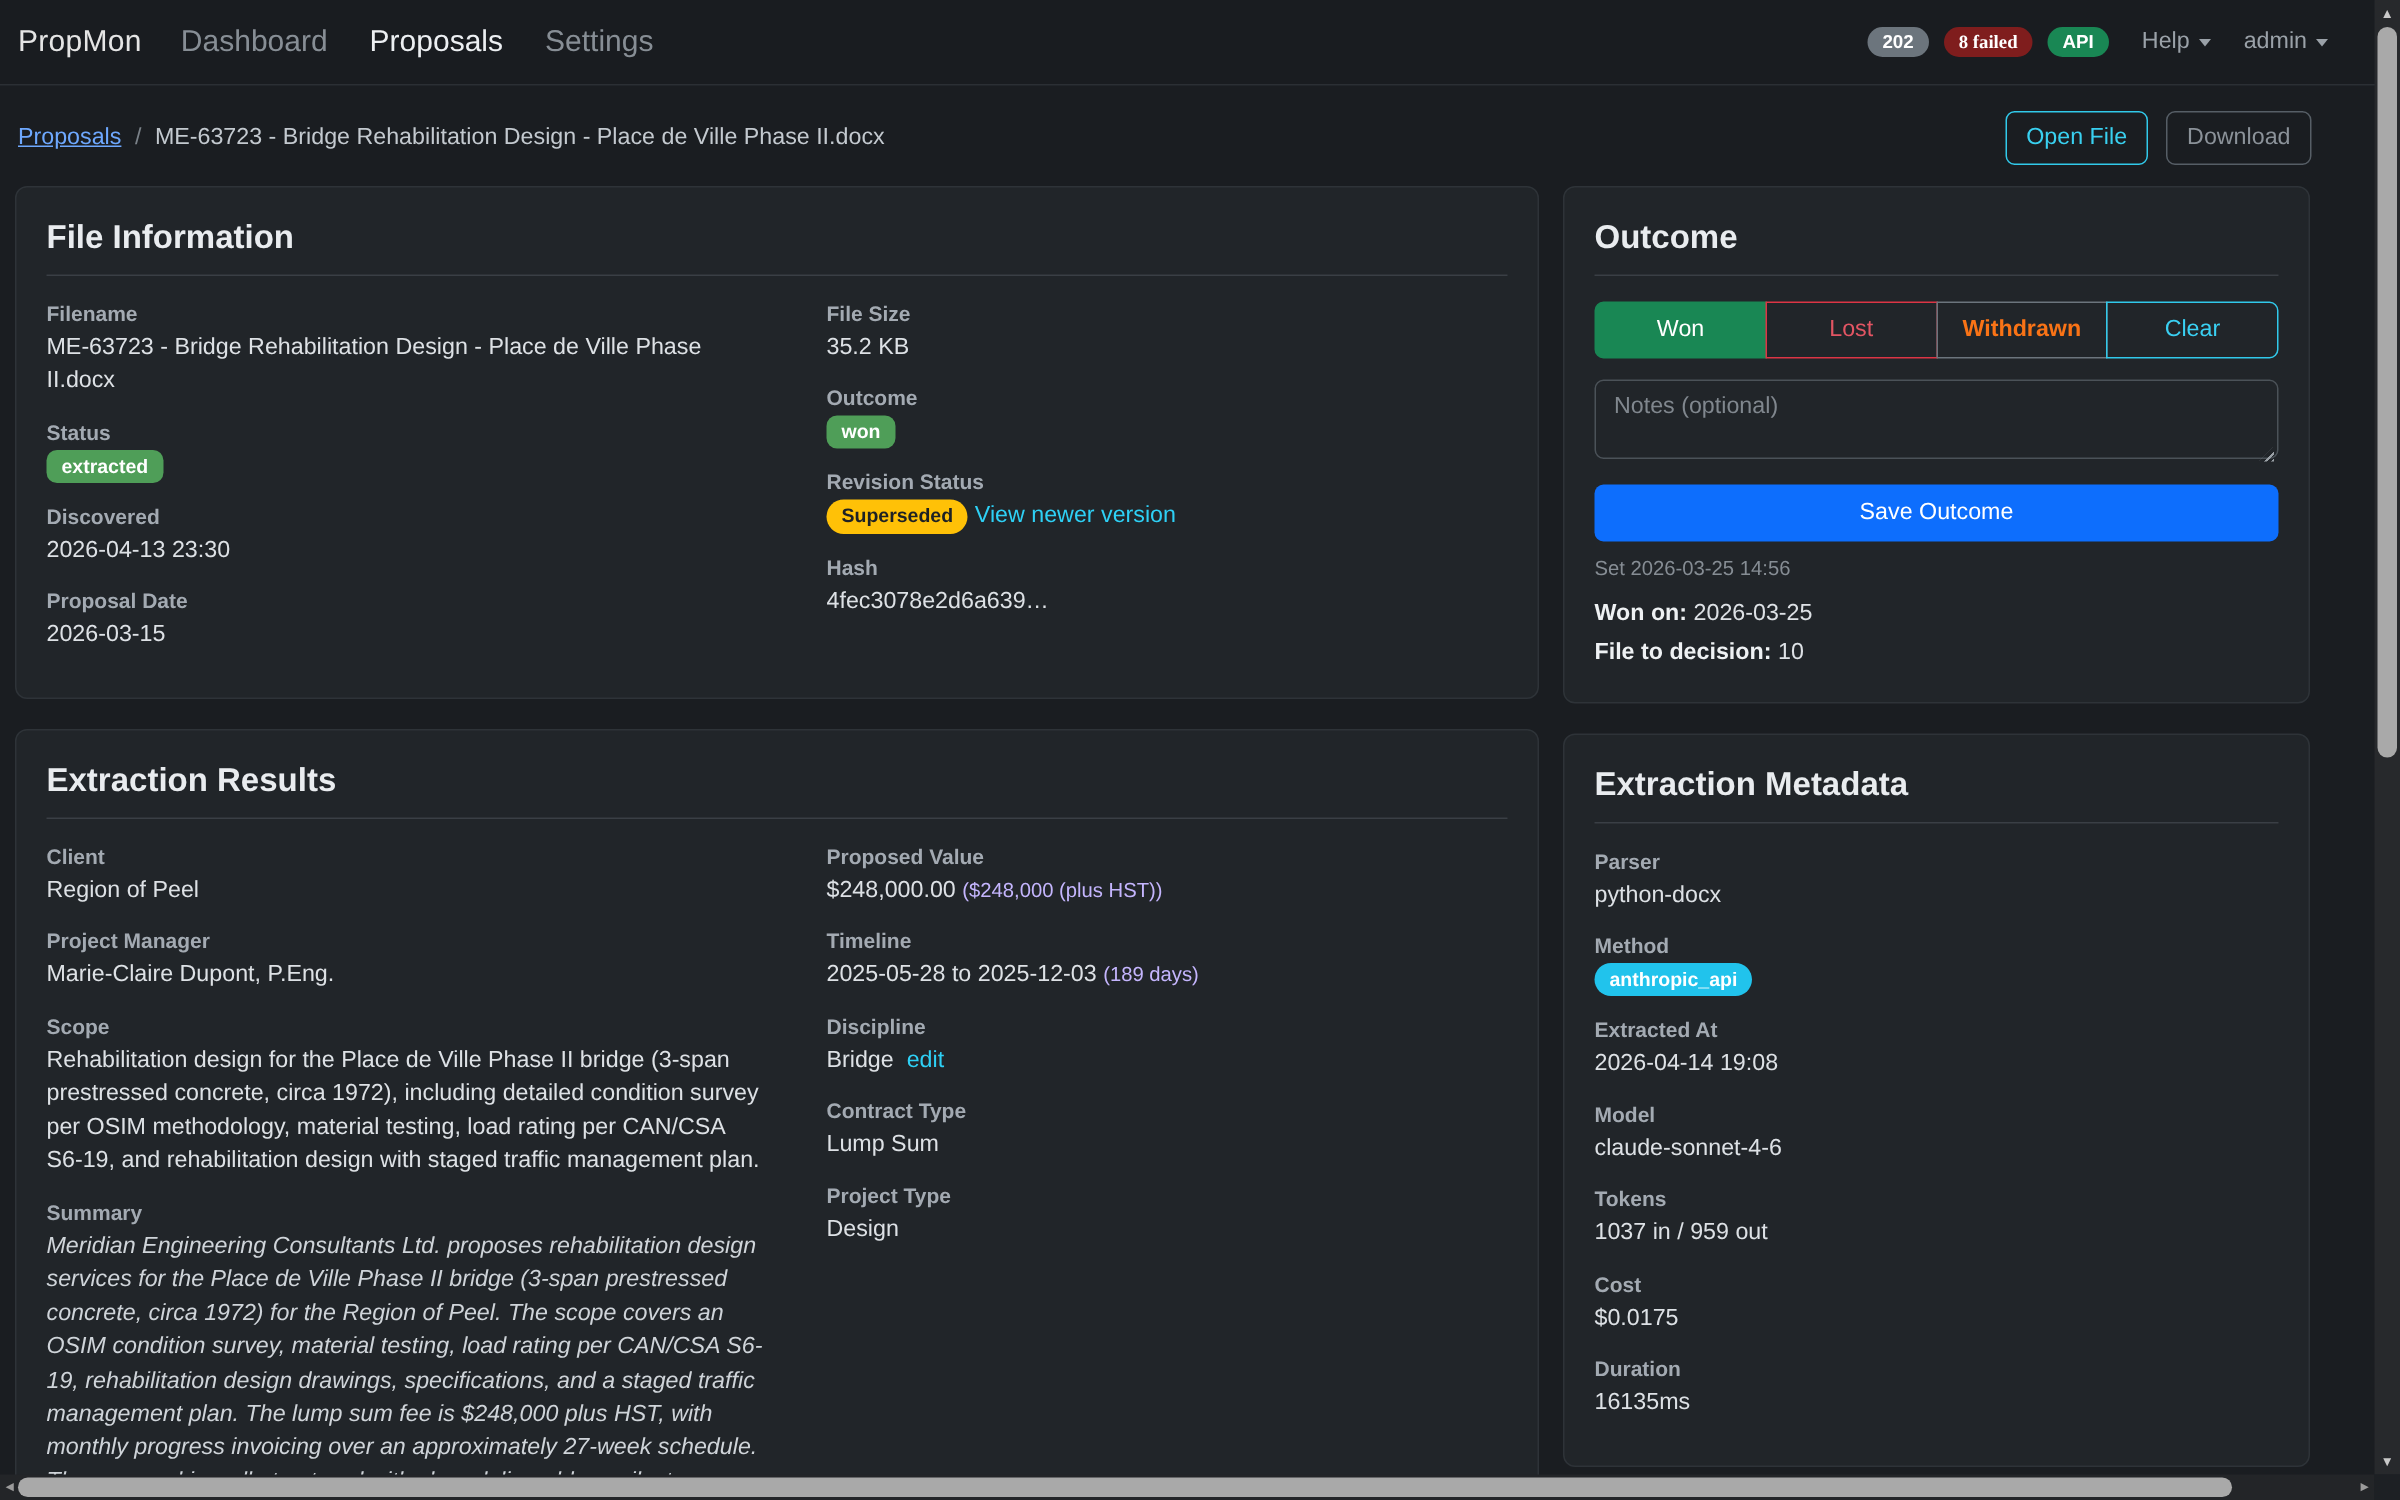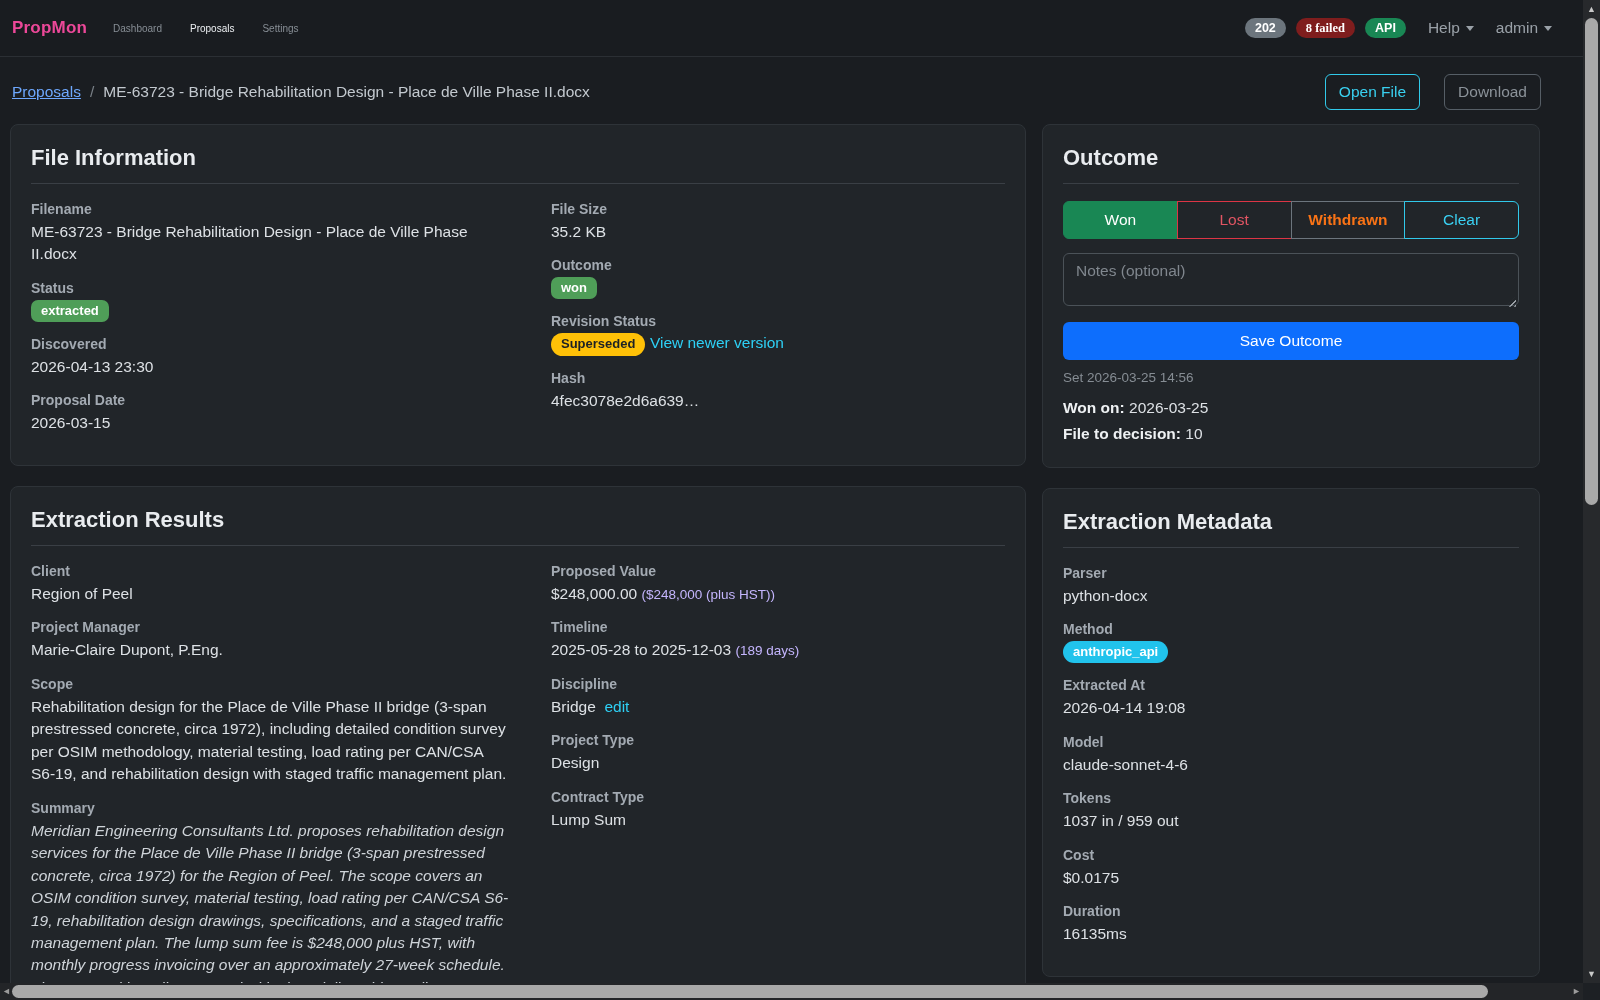--- a/index.html
+++ b/index.html
@@ -6,44 +6,44 @@
   html,body { width:1600px; height:1000px; }
   body {
     font-family:"Liberation Sans","DejaVu Sans",sans-serif;
     background:#1a1d21; color:#dee2e6; overflow:hidden; position:relative;
   }
   
   .navbar {
     height:57px; background:#191c20; border-bottom:1px solid #2b2f34;
     display:flex; align-items:center; padding:0 48px 0 12px;
   }
-  .brand { font-size:17px; font-weight:700; color:#ec4899; letter-spacing:.2px; cursor:pointer; }
+  .brand { font-size:20px; font-weight:400; color:#e5e5e5; letter-spacing:.2px; cursor:pointer; }
   .nav-links { display:flex; gap:28px; margin-left:26px; }
-  .nav-link { font-size:10px; color:#878e95; cursor:pointer; }
+  .nav-link { font-size:20px; color:#878e95; cursor:pointer; }
   .nav-link.active { color:#eceff2; }
   .nav-right { margin-left:auto; display:flex; align-items:center; gap:10px; }
   .pill {
     font-size:12.5px; font-weight:700; color:#fff; padding:4px 10px;
     border-radius:11px; line-height:1;
   }
   .pill-secondary { background:#6c757d; }
   .pill-danger { background:#7f1d1d;font-family:Liberation Serif, serif; }
   .pill-success { background:#198754; }
   .nav-menu { font-size:15.5px; color:#9aa1a8; margin-left:12px; cursor:pointer; display:flex; align-items:center; gap:6px;}
   .caret { display:inline-block; width:0; height:0; border-left:4.5px solid transparent; border-right:4.5px solid transparent; border-top:5px solid #9aa1a8; }
   
   .topbar {
     display:flex; align-items:center; justify-content:space-between;
     padding:17px 59px 14px 12px;
   }
   .crumbs { font-size:15.5px; display:flex; gap:9px; align-items:center;}
   .crumb-link { color:#6ea8fe; text-decoration:underline; cursor:pointer; }
   .crumb-sep { color:#7a8188; }
   .crumb-current { color:#c3c9cf; }
-  .top-actions { display:flex; gap:24px; }
+  .top-actions { display:flex; gap:12px; }
   .btn { font-size:15.5px; border-radius:6px; padding:6px 13px; background:transparent; cursor:pointer; line-height:1.4; }
   .btn-outline-info { border:1px solid #31c9ea; color:#39d0f0; }
   .btn-outline-secondary { border:1px solid #565e66; color:#8b9299; }
   
   .main { display:flex; gap:16px; padding:0 0 0 10px; align-items:flex-start; }
   .col-left { width:1016px; flex:none; }
   .col-right { width:498px; flex:none; }
   .card {
     background:#212529; border:1px solid #2e3338; border-radius:8px;
     padding:20px 20px 16px 20px; margin-bottom:20px;
@@ -223,26 +223,26 @@
             </div>
           </div>
           <div class="field">
             <div class="flabel">Discipline</div>
             <div class="fvalue">
               <span>Bridge</span>&nbsp;
               <a class="cyanlink">edit</a>
             </div>
           </div>
           <div class="field">
+            <div class="flabel">Contract Type</div>
+            <div class="fvalue">Lump Sum</div>
+          </div>
+          <div class="field">
             <div class="flabel">Project Type</div>
             <div class="fvalue">Design</div>
-          </div>
-          <div class="field">
-            <div class="flabel">Contract Type</div>
-            <div class="fvalue">Lump Sum</div>
           </div>
         </div>
       </div>
     </div>
   </div>
 
   <div class="col-right">
 
     <div class="card">
       <div class="card-title">Outcome</div>

